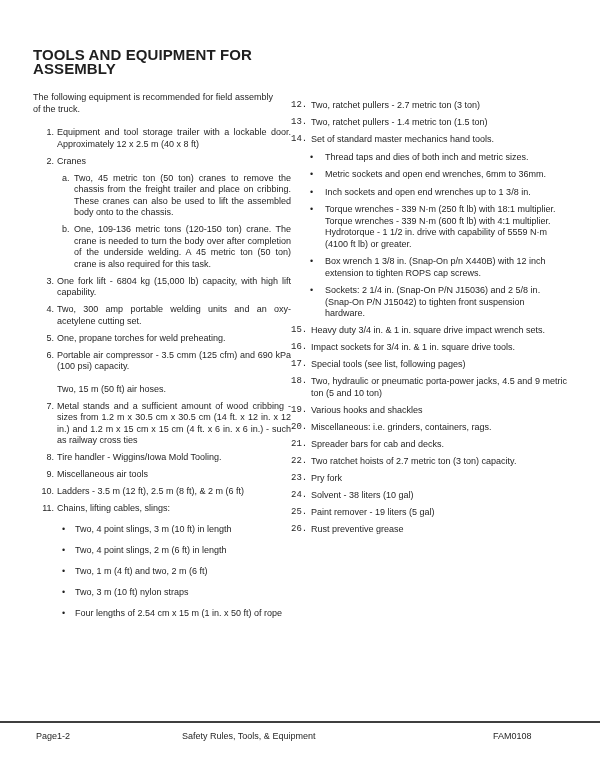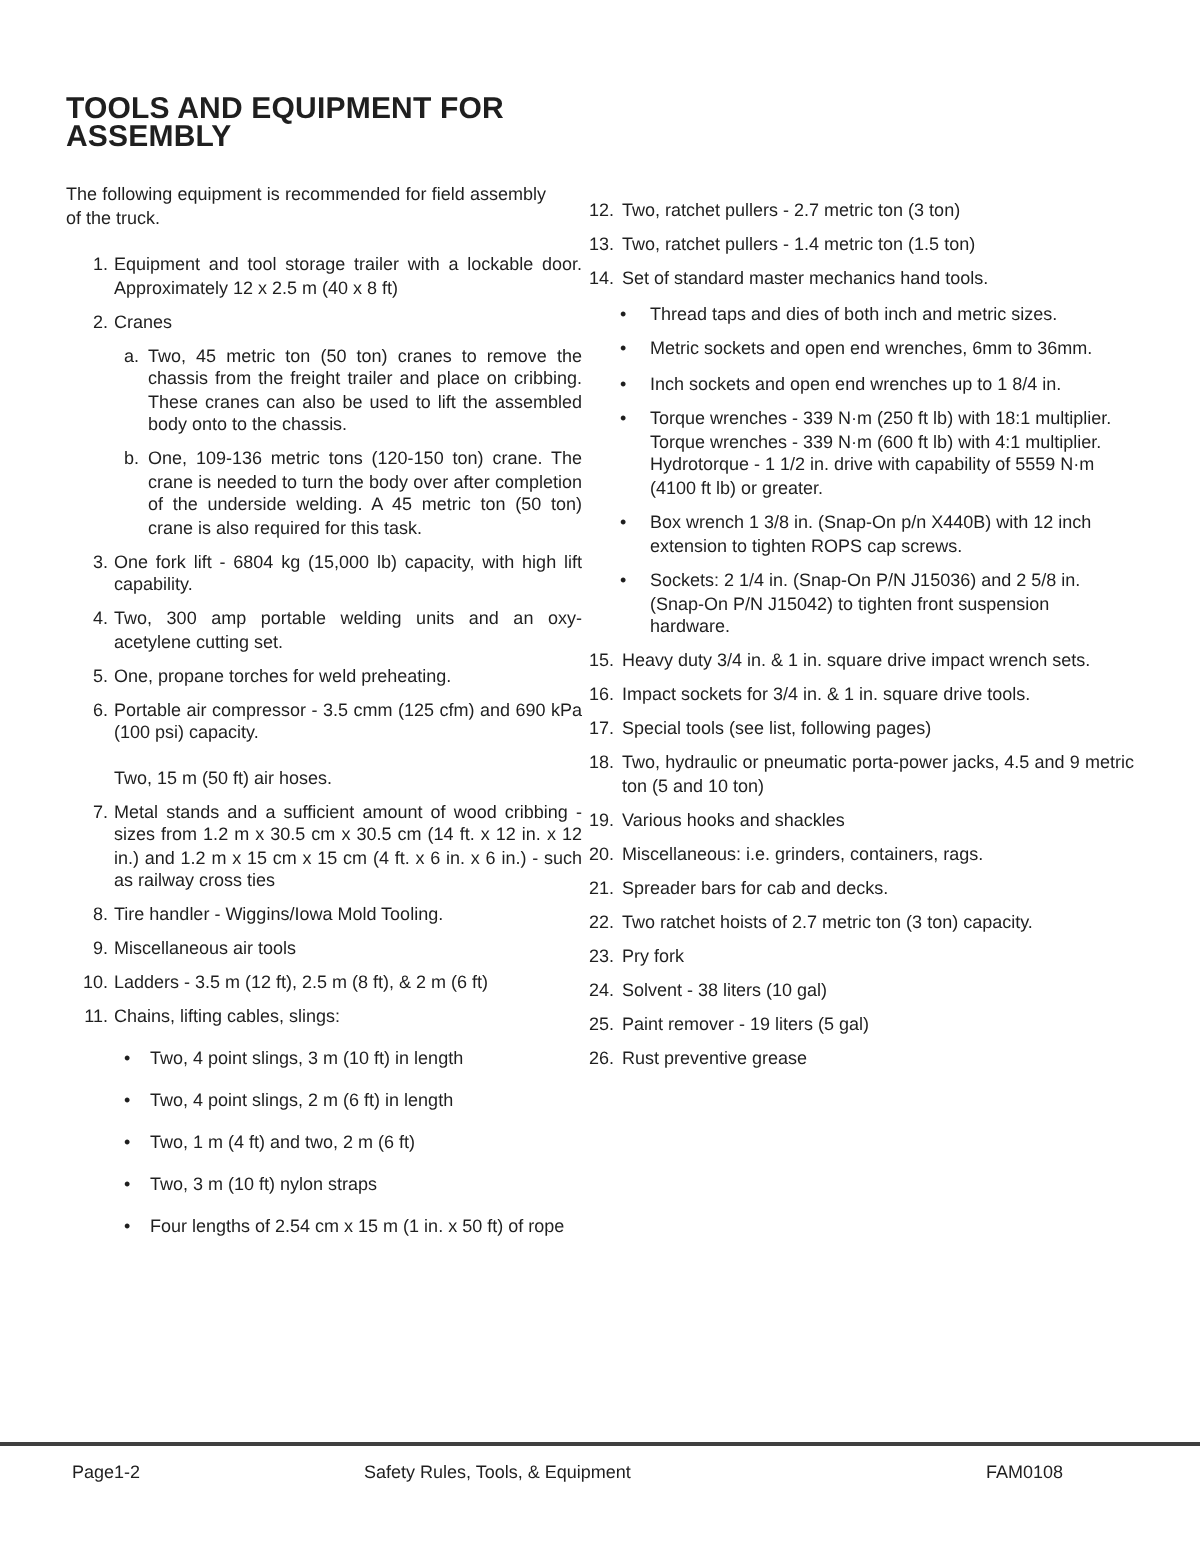--- a/index.html
+++ b/index.html
@@ -31,21 +31,21 @@
   .col-left .item.num .marker { flex:none; width:21px; text-align:right; margin-right:3px; }
   .col-left .item.sub { margin-left:29px; }
   .col-left .item.sub .marker { flex:none; width:9px; text-align:left; margin-right:3px; }
   .col-left .item.sub .text { text-align:justify; }
   .col-left .item.cont { margin-left:24px; margin-top:11px; }
   .col-left .item.bullet { margin-left:29px; margin-top:9.5px; }
   .col-left .item.bullet .marker { flex:none; width:9px; text-align:left; margin-right:4px; }
 
   
   .col-right .item:first-child { margin-top:0; }
-  .col-right .item.num .marker { flex:none; width:16px; text-align:right; margin-right:4px; }
+  .col-right .item.num .marker { flex:none; width:16px; text-align:right; margin-right:4px;font-family:Liberation Mono, monospace; }
   .col-right .item.bullet { margin-left:19px; margin-top:6px; }
   .col-right .item.bullet .marker { flex:none; width:7px; text-align:left; margin-right:8px; }
 
   .footer-rule {
     position:absolute; left:0; top:721px;
     width:600px; height:2px; background:#3f3f3f;
   }
   .footer { position:absolute; top:731px; left:0; width:539px; height:12px; }
   .footer-left   { position:absolute; left:36px;  top:0; }
   .footer-center { position:absolute; left:182px; top:0; }
@@ -156,21 +156,21 @@
           <div class="item bullet">
             <span class="marker">•</span>
             <span class="text">Thread taps and dies of both inch and metric sizes.</span>
           </div>
           <div class="item bullet">
             <span class="marker">•</span>
             <span class="text">Metric sockets and open end wrenches, 6mm to 36mm.</span>
           </div>
           <div class="item bullet">
             <span class="marker">•</span>
-            <span class="text">Inch sockets and open end wrenches up to 1 8/4 in.</span>
+            <span class="text">Inch sockets and open end wrenches up to 1 3/8 in.</span>
           </div>
           <div class="item bullet">
             <span class="marker">•</span>
             <span class="text">Torque wrenches - 339 N·m (250 ft lb) with 18:1 multiplier. Torque wrenches - 339 N·m (600 ft lb) with 4:1 multiplier. Hydrotorque - 1 1/2 in.  drive with capability of 5559 N·m (4100 ft lb) or greater.</span>
           </div>
           <div class="item bullet">
             <span class="marker">•</span>
             <span class="text">Box wrench 1 3/8 in.  (Snap-On p/n X440B) with 12 inch extension to tighten ROPS cap screws.</span>
           </div>
           <div class="item bullet">

